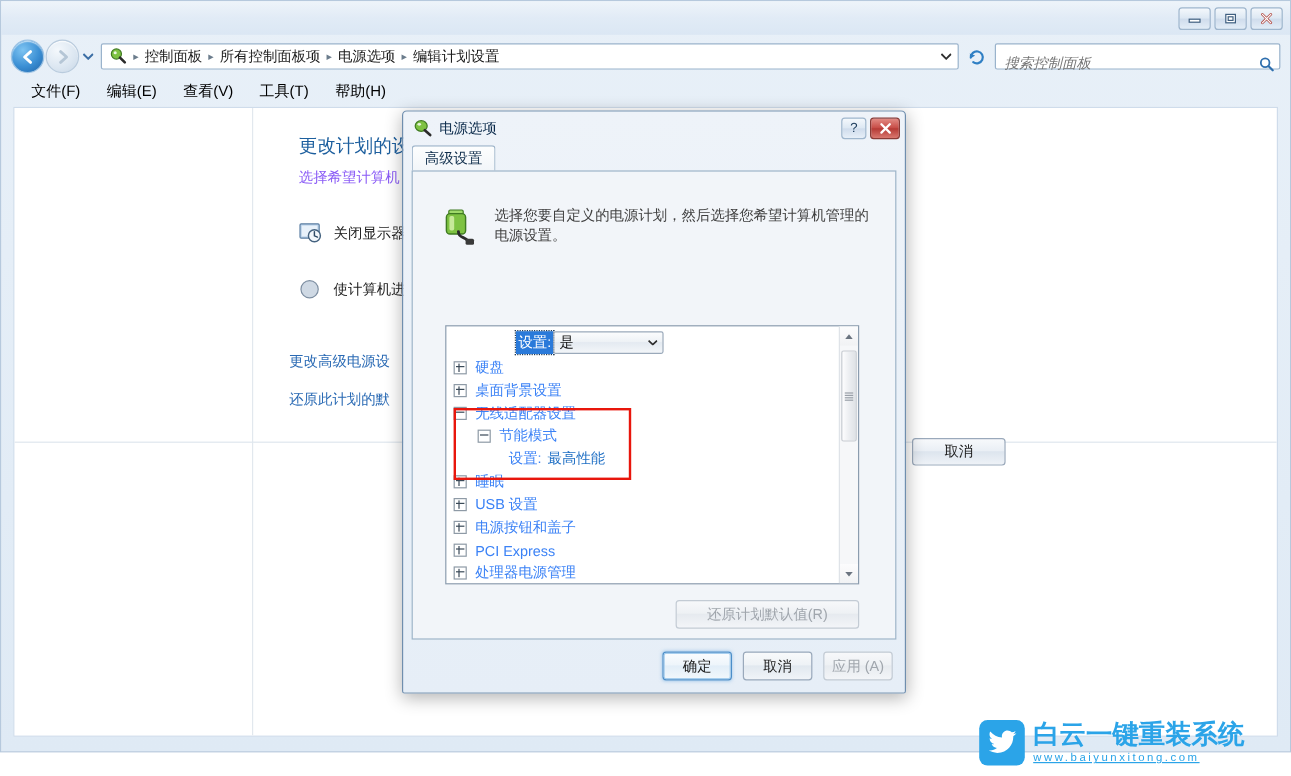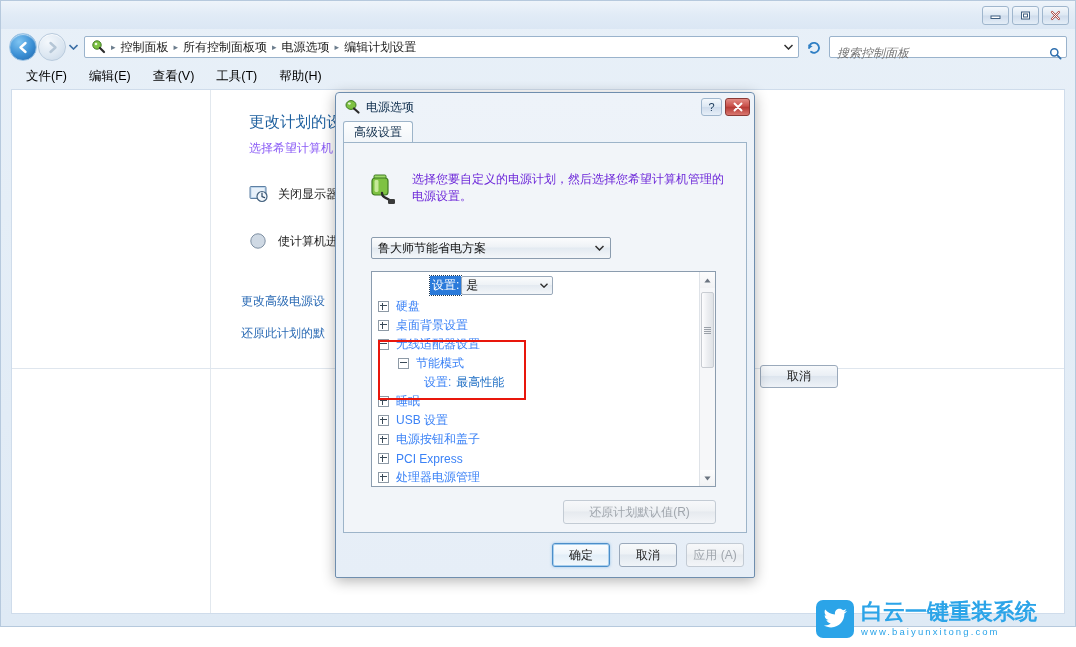--- a/index.html
+++ b/index.html
@@ -185,21 +185,21 @@
   #tab-panel{
     position:absolute;left:0;top:21px;right:0;bottom:0;
     background:#f2f5f9;border:1px solid #9db4c9;box-sizing:border-box;
   }
   #dialog-desc{
     position:absolute;left:22px;top:28px;right:16px;
     display:flex;gap:12px;align-items:flex-start;
   }
   #battery-icon{width:34px;height:34px;flex:0 0 auto;margin-top:2px;}
   #dialog-desc-text{
-    font-size:12px;color:#6d28d9;line-height:17px;flex:1 1 auto;
+    font-size:12px;color:#404040;line-height:17px;flex:1 1 auto;
   }
   #plan-select{
     position:absolute;left:27px;top:94px;width:240px;height:22px;
     background:linear-gradient(180deg,#fbfcfd 0%,#eef2f6 45%,#e3eaf1 50%,#f3f6f9 100%);
     border:1px solid #8b9cae;border-radius:2px;
     display:flex;align-items:center;padding:0 3px 0 6px;box-sizing:border-box;
   }
   #plan-select-label{font-size:12px;color:#111;flex:1 1 auto;white-space:nowrap;}
   #plan-select-arrow{width:16px;display:flex;align-items:center;justify-content:center;}
 
@@ -305,21 +305,21 @@
   }
   #watermark-bird{
     width:38px;height:38px;border-radius:7px;flex:0 0 auto;
     background:#2ba4e8;display:flex;align-items:center;justify-content:center;
   }
   #watermark-texts{display:flex;flex-direction:column;line-height:1;}
   #watermark-title{
     font-size:22px;color:#2ba4e8;font-weight:bold;letter-spacing:0px;white-space:nowrap;
   }
   #watermark-url{
-    font-size:9.5px;color:#2ba4e8;letter-spacing:2.1px;margin-top:4px;white-space:nowrap;
+    font-size:9.5px;color:#2ba4e8;letter-spacing:2.1px;margin-top:4px;white-space:nowrap;text-decoration:underline;
   }
 </style>
 </head>
 <body>
 
 <div id="explorer-window">
 
   <div id="titlebar">
     <div id="window-buttons">
       <div class="winbtn">
@@ -470,28 +470,20 @@
         <svg id="battery-icon" viewBox="0 0 34 34">
           <rect x="8" y="2" width="12" height="4" rx="1.2" fill="#9fd96a" stroke="#3f7a22" stroke-width="1"></rect>
           <rect x="6" y="5" width="16" height="17" rx="3" fill="#7ec242" stroke="#3f7a22" stroke-width="1.2"></rect>
           <rect x="8.5" y="7" width="4" height="12" rx="1.4" fill="#d4f0a8" opacity=".85"></rect>
           <path d="M16 20 C16 26, 22 24, 24 28" stroke="#2b2b2b" stroke-width="2.4" fill="none" stroke-linecap="round"></path>
           <rect x="22" y="26" width="7" height="5" rx="1.3" fill="#3a3a3a"></rect>
         </svg>
         <div id="dialog-desc-text">选择您要自定义的电源计划，然后选择您希望计算机管理的电源设置。</div>
       </div>
 
-      <div id="plan-select">
-        <span id="plan-select-label">鲁大师节能省电方案</span>
-        <span id="plan-select-arrow">
-          <svg width="9" height="6" viewBox="0 0 9 6">
-            <path d="M0.5 1 L4.5 5 L8.5 1" stroke="#2e2e2e" stroke-width="1.5" fill="none"></path>
-          </svg>
-        </span>
-      </div>
 
       <div id="settings-tree">
         <div id="tree-items">
 
           <div id="tree-setting-combo-row">
             <span id="tree-setting-label">设置:</span>
             <span id="tree-setting-combo">
               <span id="tree-setting-combo-value">是</span>
               <span id="tree-setting-combo-arrow">
                 <svg width="8" height="5" viewBox="0 0 8 5">

